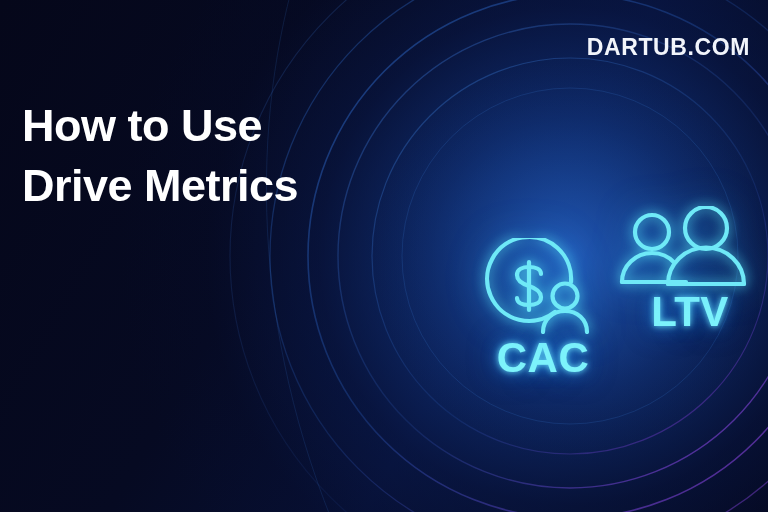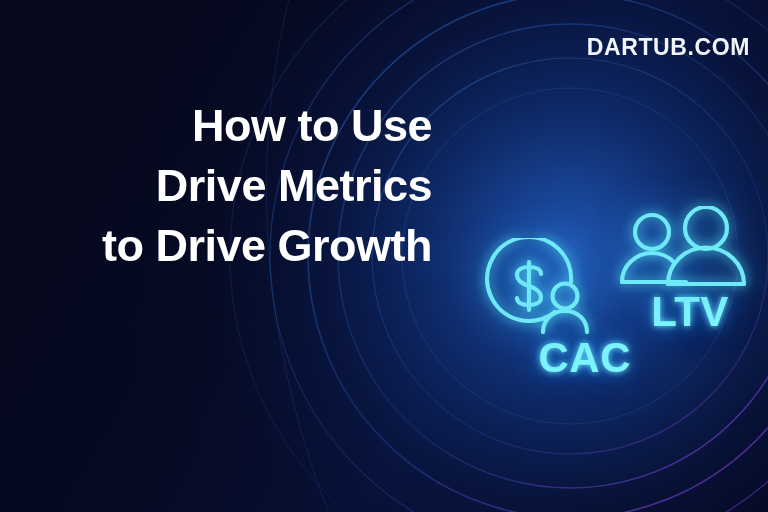--- a/index.html
+++ b/index.html
@@ -35,21 +35,21 @@
   #headline {
     position: absolute;
     left: 22px;
     top: 96px;
     width: 410px;
     color: #ffffff;
     font-size: 45px;
     font-weight: bold;
     line-height: 60px;
     letter-spacing: -0.5px;
-    text-align: right;
+    text-align: left;
     white-space: nowrap;
   }
   #headline .tline { display: block; }
 
   
   #brand {
     position: absolute;
     right: 18px;
     top: 34px;
     color: #f2f5fb;
@@ -75,21 +75,21 @@
     color: #7df3fb;
     letter-spacing: 0.5px;
     text-shadow:
       0 0 6px rgba(110,235,255,0.95),
       0 0 16px rgba(40,160,255,0.75),
       0 0 30px rgba(20,110,230,0.55);
     line-height: 1.05;
   }
 
   #metric-mrr { left: 486px; top: 84px; width: 176px; }
-  #metric-cac { left: 455px; top: 238px; width: 176px; text-align: right; }
+  #metric-cac { left: 455px; top: 238px; width: 176px; }
   #metric-ltv { left: 608px; top: 206px; width: 164px; }
   #metric-cac .mlabel { margin-top: 2px; }
   #metric-ltv .mlabel { margin-top: -2px; text-align: center; }
   #metric-ltv { text-align: center; }
 </style>
 </head>
 <body>
 
 <div id="banner">
 
@@ -130,21 +130,20 @@
     <circle cx="570" cy="256" r="168" fill="none" stroke="#3f86e4" stroke-width="1" opacity="0.18"></circle>
 
     <path d="M 300 -40 C 250 120 250 330 340 540" fill="none" stroke="#3b7ad8" stroke-width="1" opacity="0.16"></path>
   </svg>
 
   <div id="brand">DARTUB.COM</div>
 
   <div id="headline">
     <span class="tline">How to Use</span>
     <span class="tline">Drive Metrics</span>
-    <span class="tline">to Drive Growth</span>
   </div>
 
 
   <div class="metric" id="metric-cac">
     <span class="glyph">
       <svg width="176" height="96" viewBox="0 0 176 96">
         <g fill="none" stroke="#6fe9f7" stroke-width="4.2" stroke-linecap="round">
           <path d="M 100 74 A 42 42 0 1 1 116 44"></path>
           <path d="M 74 24 L 74 72"></path>
           <path d="M 86 36 C 86 31 80 29 74 29 C 68 29 62 31 62 37 C 62 43 68 46 74 48 C 80 50 86 53 86 59 C 86 65 80 67 74 67 C 68 67 62 65 62 60"></path>

